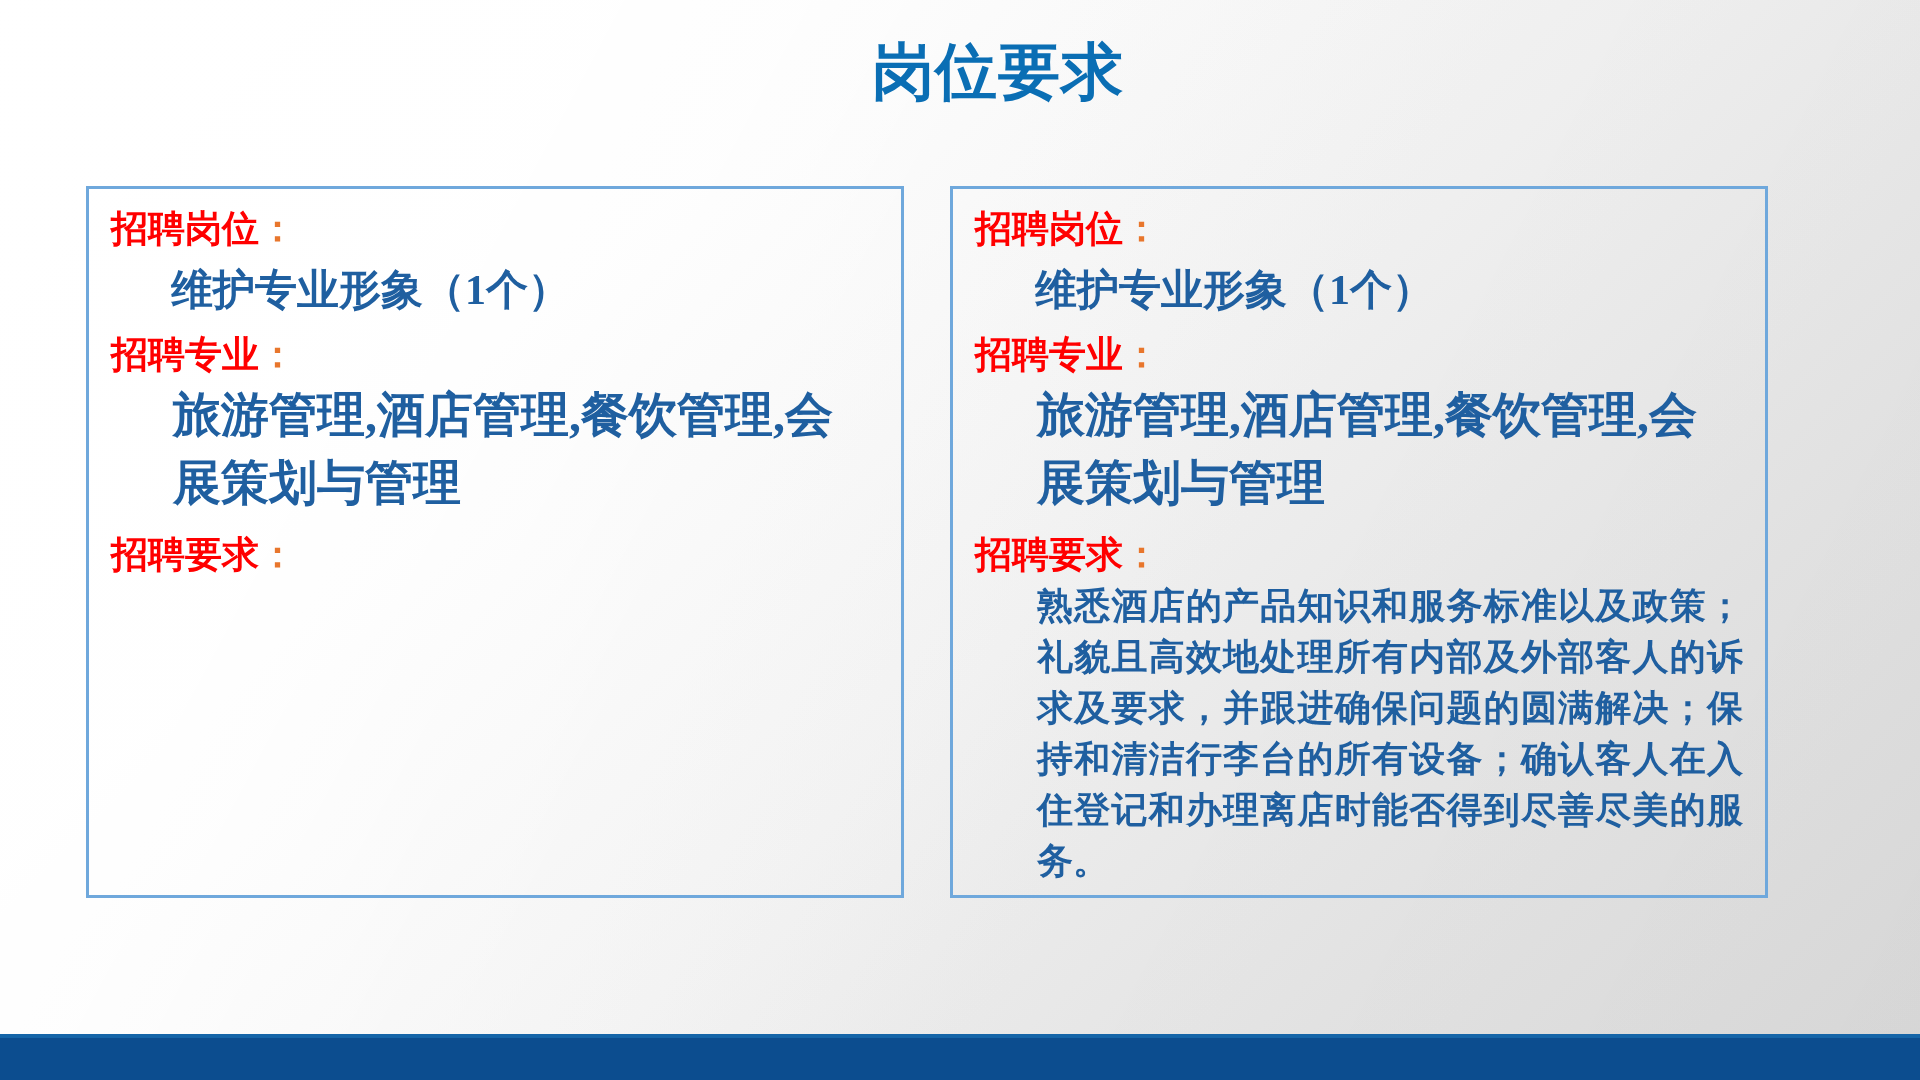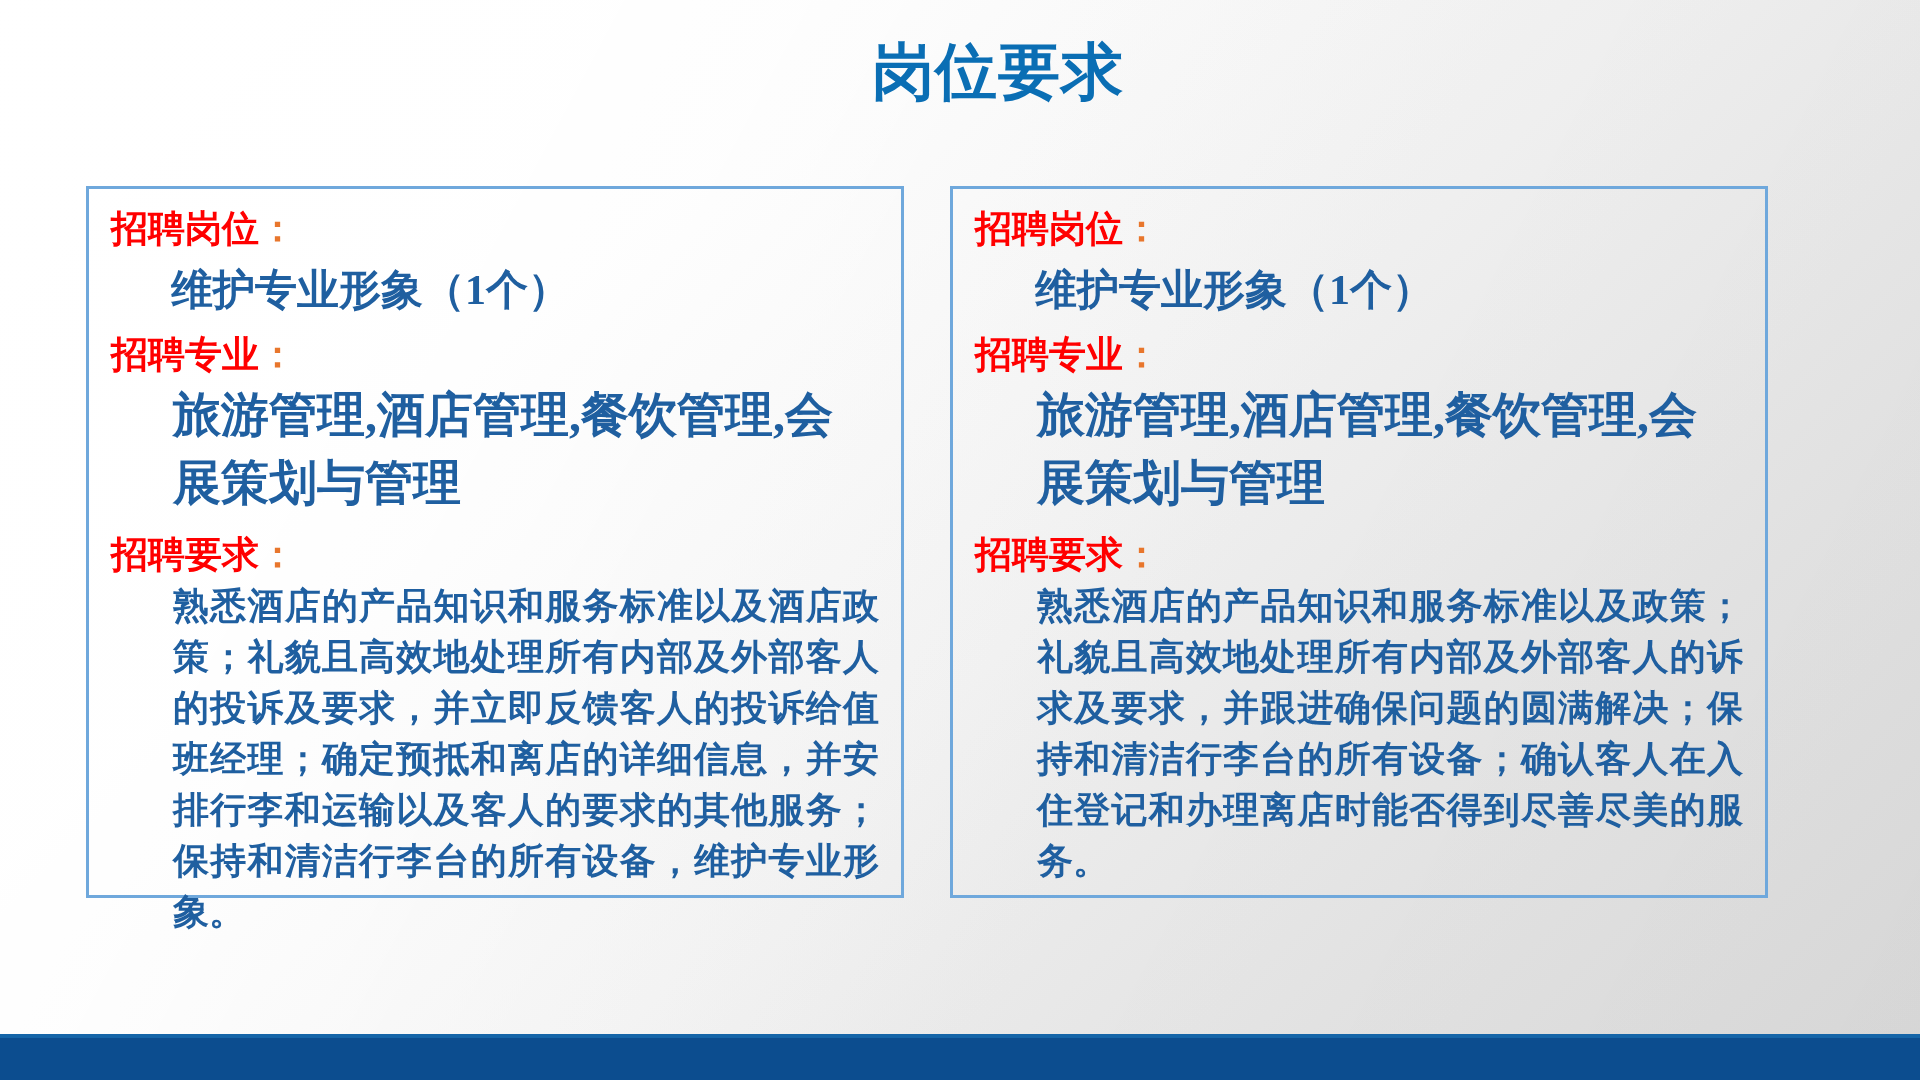--- a/index.html
+++ b/index.html
@@ -154,21 +154,20 @@
       </div>
 
       <div class="value major">旅游管理,酒店管理,餐饮管理,会展策划与管理</div>
 
       <div class="spacer-xs"></div>
 
       <div class="label">
         <span>招聘要求</span><span class="colon">：</span>
       </div>
 
-      <div class="value requirement">熟悉酒店的产品知识和服务标准以及酒店政策；礼貌且高效地处理所有内部及外部客人的投诉及要求，并立即反馈客人的投诉给值班经理；确定预抵和离店的详细信息，并安排行李和运输以及客人的要求的其他服务；保持和清洁行李台的所有设备，维护专业形象。</div>
     </div>
 
     <div class="card card-right">
 
       <div class="label">
         <span>招聘岗位</span><span class="colon">：</span>
       </div>
 
       <div class="value job-title">维护专业形象（1个）</div>
 

